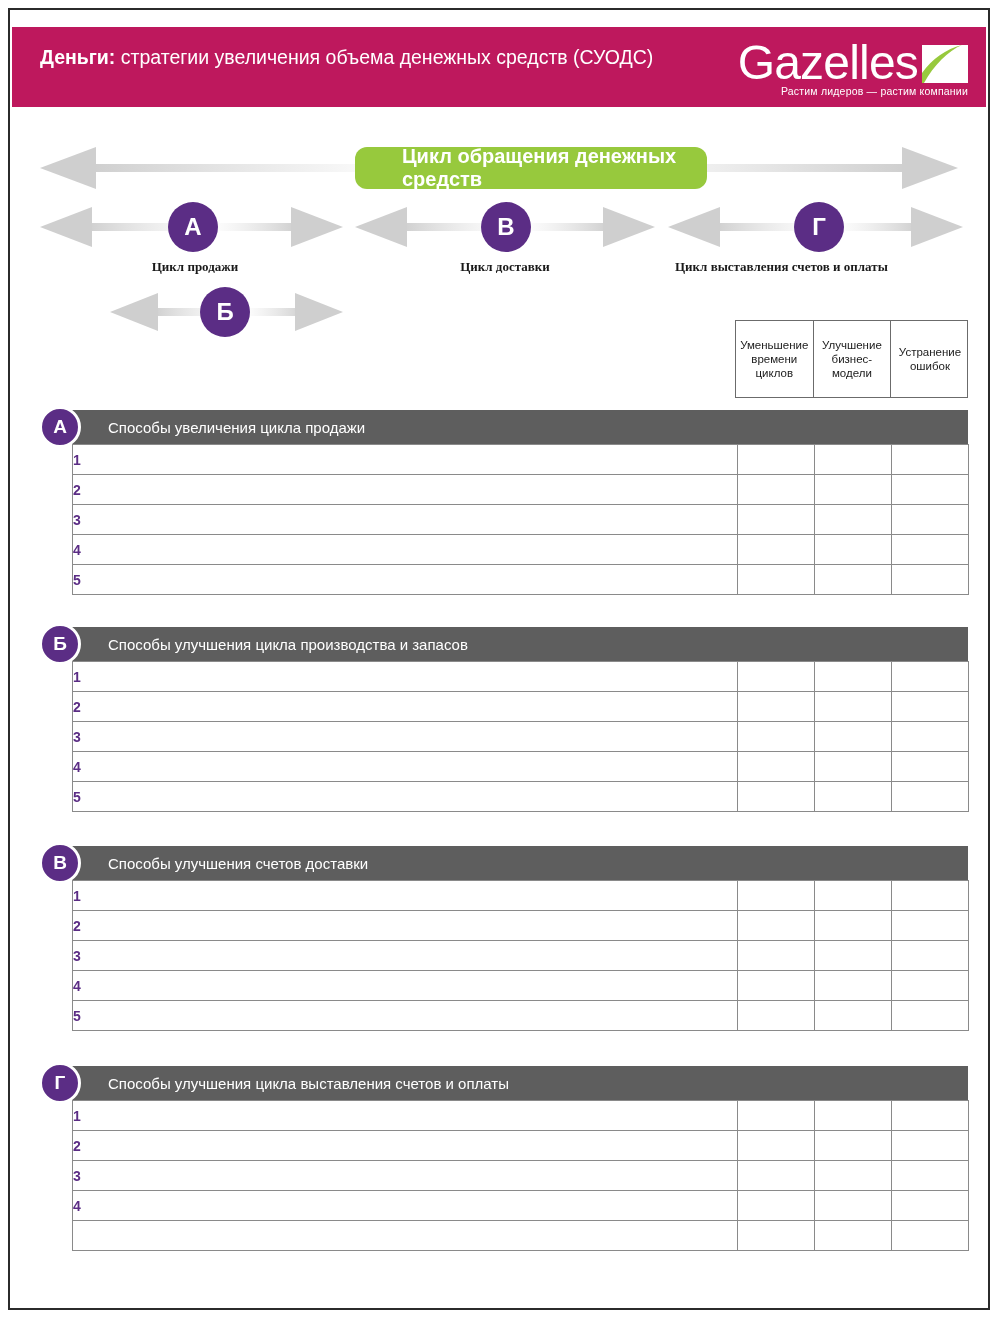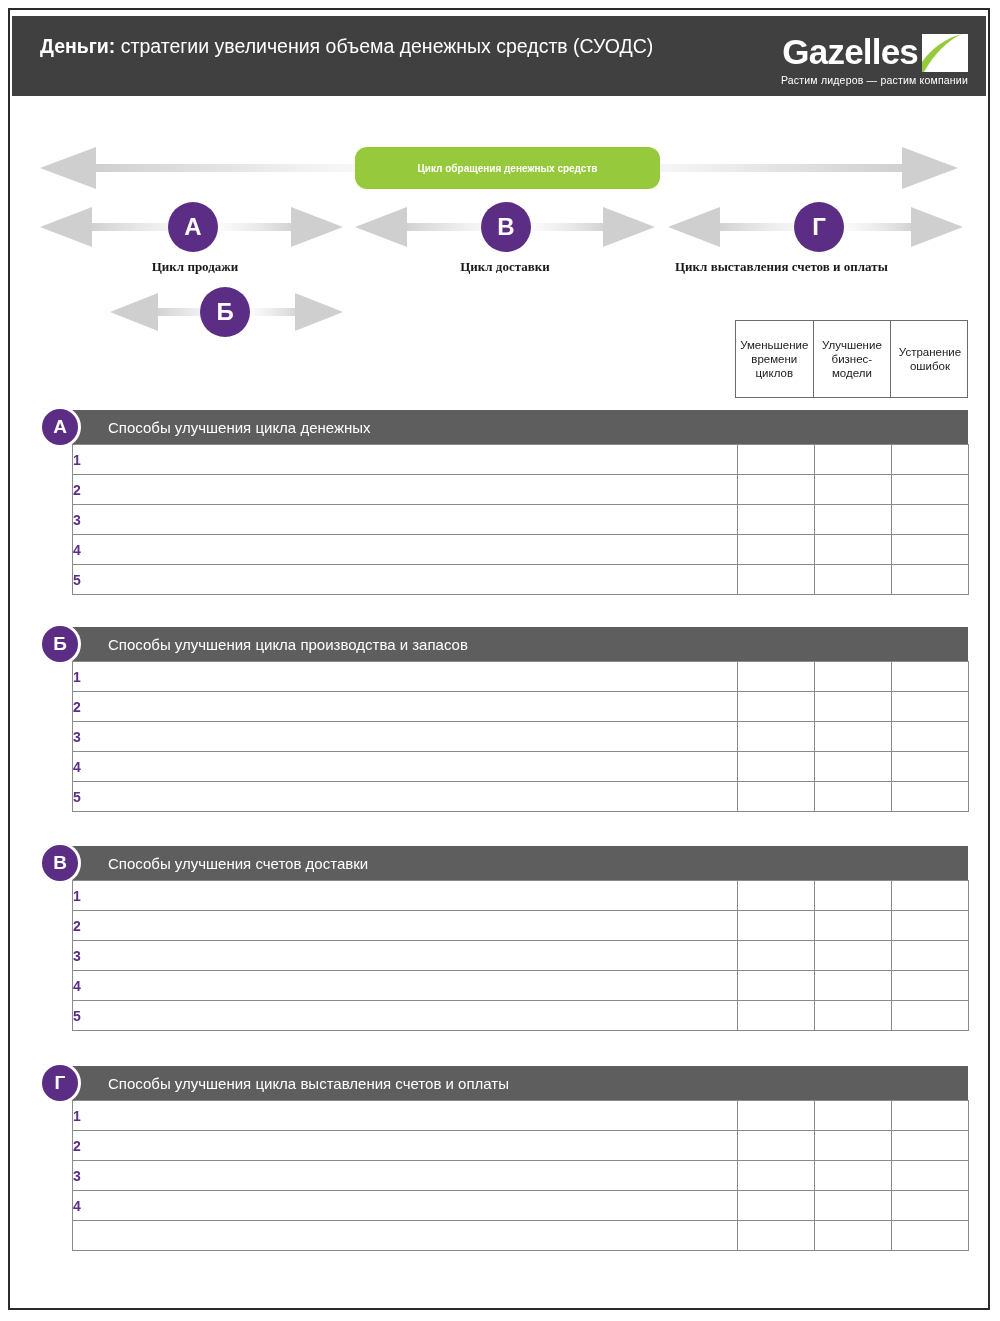--- a/index.html
+++ b/index.html
@@ -8,34 +8,34 @@
     font-family:"Liberation Sans","DejaVu Sans",sans-serif;
     -webkit-font-smoothing:antialiased;
   }
   .page{
     position:absolute;left:8px;top:8px;width:982px;height:1302px;
     border:2px solid #2b2b2b;background:#ffffff;box-sizing:border-box;
   }
 
   
   .header{
-    position:absolute;left:2px;top:6px;width:974px;height:80px;
-    background:#404040;box-sizing:border-box;
+    position:absolute;left:2px;top:17px;width:974px;height:80px;
+    background:#be185d;box-sizing:border-box;
   }
   .title{
     position:absolute;left:28px;top:18px;width:630px;
     color:#ffffff;font-size:19.5px;line-height:25px;font-weight:400;
   }
   .title b{font-weight:700;}
   .logo{
     position:absolute;right:18px;top:16px;width:240px;height:58px;
   }
   .logo-word{
     position:absolute;right:50px;top:0px;
-    color:#ffffff;font-size:35px;font-weight:700;letter-spacing:-0.8px;
+    color:#ffffff;font-size:48px;font-weight:400;letter-spacing:-0.8px;
     line-height:40px;
   }
   .logo-mark{
     position:absolute;right:0px;top:2px;width:46px;height:38px;
     background:#ffffff;
   }
   .logo-mark .swoosh{
     position:absolute;left:0;top:0;width:46px;height:38px;
   }
   .logo-tag{
@@ -43,21 +43,21 @@
     color:#ffffff;font-size:10.5px;letter-spacing:0.2px;white-space:nowrap;text-align:right;
   }
 
   
   .diagram{position:absolute;left:0;top:80px;width:978px;height:300px;}
 
   .greenpill{
     position:absolute;left:345px;top:57px;width:305px;height:42px;
     background:#97c93d;border-radius:12px;
     display:flex;align-items:center;justify-content:center;
-    color:#ffffff;font-size:10px;font-weight:700;
+    color:#ffffff;font-size:20px;font-weight:700;padding-left:47px;
   }
 
   .arrow{position:absolute;}
   .arrow svg{display:block;}
 
   .circle{
     position:absolute;border-radius:50%;background:#5b2d85;
     display:flex;align-items:center;justify-content:center;
     color:#ffffff;font-weight:700;
   }
@@ -283,21 +283,21 @@
     <div class="ch">Уменьшение времени циклов</div>
     <div class="ch">Улучшение бизнес-модели</div>
     <div class="ch">Устранение ошибок</div>
   </div>
 
   <div class="section" style="top:400px;">
     <div class="sec-bar">
       <div class="sec-badge">
         <span>А</span>
       </div>
-      <div class="sec-title">Способы улучшения цикла денежных</div>
+      <div class="sec-title">Способы увеличения цикла продажи</div>
     </div>
     <table class="grid">
       <tbody>
         <tr>
           <td class="num">1</td>
           <td class="box"></td>
           <td class="box"></td>
           <td class="box"></td>
         </tr>
         <tr>

